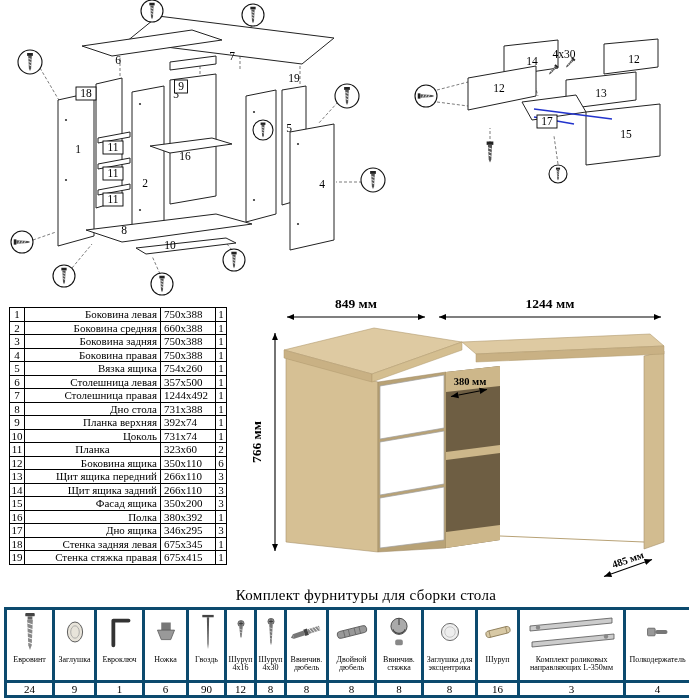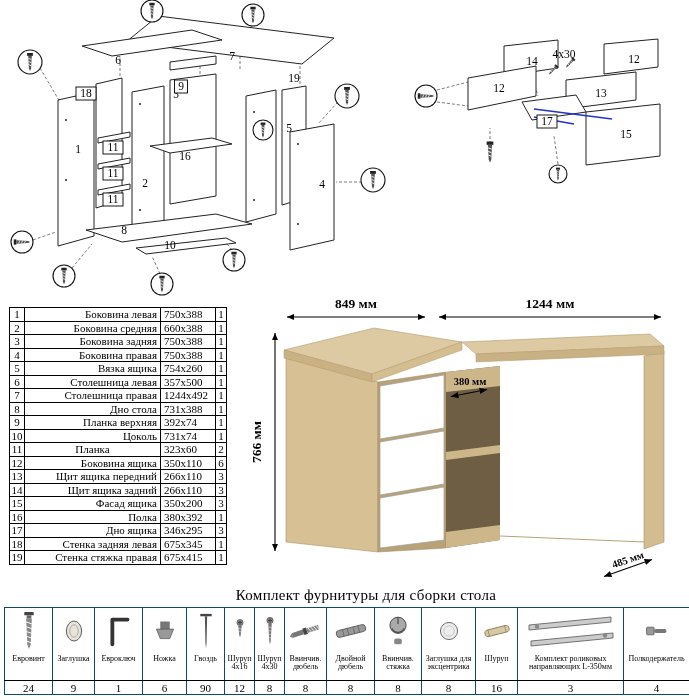--- a/index.html
+++ b/index.html
@@ -20,21 +20,21 @@
   .dim.small{font-size:10.5px;}
   #partsTable{left:9px;top:307px;border-collapse:collapse;}
   #partsTable td{border:1px solid #000;padding:0 3px;height:13px;line-height:12.5px;font-size:11px;white-space:nowrap;}
   #partsTable td:nth-child(1){width:15px;text-align:center;padding:0 1px;}
   #partsTable td:nth-child(2){width:136px;text-align:right;}
   #partsTable td:nth-child(3){width:55px;}
   #partsTable td:nth-child(4){width:11px;text-align:center;padding:0 1px;}
   #partsTable tr:nth-child(11) td:nth-child(2){text-align:center;}
   #hwTitle{top:587px;left:0;width:689px;text-align:center;font-size:15px;letter-spacing:0.3px;padding-left:43px;}
   #hwTable{left:4px;top:607px;width:685px;border-collapse:collapse;table-layout:fixed;}
-  #hwTable td{border:1px solid #0c4a6e;overflow:hidden;}
+  #hwTable td{border:3px solid #0c4a6e;overflow:hidden;}
   #hwTable tr.hw-icons td{border-bottom:none;height:46px;vertical-align:middle;text-align:center;padding:0;}
   #hwTable tr.hw-names td{border-top:none;border-bottom:1px solid #000;height:27px;font-size:8px;line-height:8.5px;text-align:center;vertical-align:top;padding:1px;}
   #hwTable tr.hw-qty td{height:14px;font-size:11px;text-align:center;padding:0;}
   .hwsvg{display:inline-block;vertical-align:middle;}
 </style>
 </head>
 <body>
 
 <div id="page">
 

